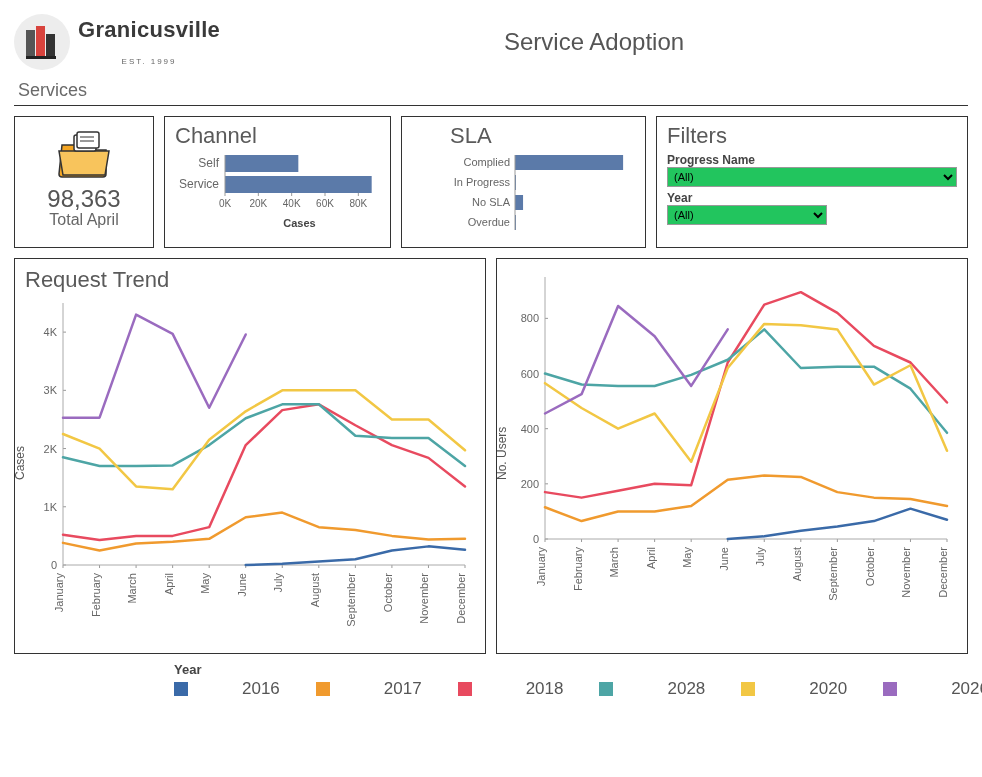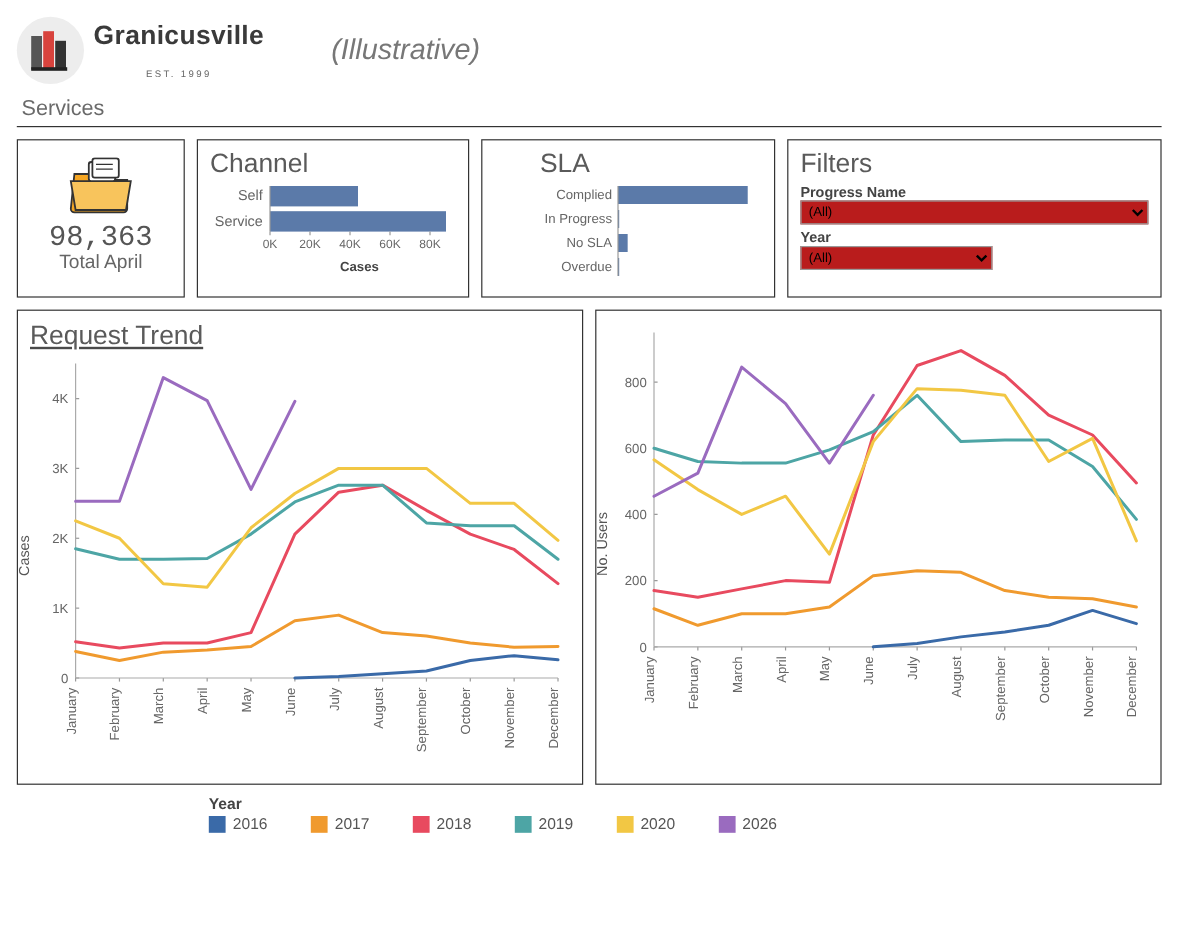--- a/index.html
+++ b/index.html
@@ -15,54 +15,54 @@
   .brand-name { font-weight:600; font-size:22px; color:#3a3a3a; letter-spacing:0.3px;}
   .brand-sub { font-size:8px; color:#666; letter-spacing:2px; margin-top:2px; text-align:center;}
   .title { flex:1; text-align:center; font-size:24px; color:#555; font-weight:400;}
   .illustrative { font-style:italic; font-size:24px; color:#777; min-width:180px; text-align:right;}
   .section-label { font-size:18px; color:#6a6a6a; margin: 6px 0 2px 4px;}
   hr { border:none; border-top:1px solid #333; margin:4px 0 10px 0;}
   .row { display:flex; gap:10px; }
   .panel { border:1.5px solid #333; padding:6px 10px 8px 10px; background:#fff;}
   .kpi { flex:0 0 140px; text-align:center;}
   .kpi-icon { height:60px; display:flex; align-items:center; justify-content:center; margin-top:2px;}
-  .kpi-num { font-size:24px; color:#555; font-weight:400; margin-top:0px;font-family:Liberation Mono, monospace;}
+  .kpi-num { font-size:24px; color:#555; font-weight:400; margin-top:0px;}
   .kpi-label { font-size:16px; color:#666; margin-top:-2px;}
   .panel-title { font-size:22px; color:#5a5a5a; font-weight:400; margin-bottom:2px;}
   .axis-title { font-size:11px; color:#444; text-align:center; font-weight:600;}
   .filters .filt-label { font-size:12px; font-weight:600; color:#444; margin-top:4px;}
-  .filters select { width:100%; font-size:11px; padding:2px; border:1px solid #999; background:#b91c1c;}
-  .trend-row { display:flex; gap:10px; margin-top:10px;text-decoration:underline;}
+  .filters select { width:100%; font-size:11px; padding:2px; border:1px solid #999; background:#22c55e;}
+  .trend-row { display:flex; gap:10px; margin-top:10px;}
   .trend-panel { flex:1; border:1.5px solid #333; padding:8px 10px 10px 10px;position:relative;}
   .trend-title { font-size:22px; color:#5a5a5a; font-weight:400;}
   svg { display:block; }
   .legend-row { margin-top:8px; padding-left:160px;}
   .legend-title { font-size:13px; font-weight:600; color:#444; margin-bottom:2px;}
   .legend-items { display:flex; gap:36px;}
-  .legend-item { display:flex; align-items:center; font-size:13px; color:#555;}
+  .legend-item { display:flex; align-items:center; font-size:17px; color:#555;gap:48px;}
   .swatch { width:14px; height:14px; margin-right:6px;}
   .ylabel { position:absolute; left:-2px; top:56%; transform:rotate(-90deg); transform-origin:left top; font-size:12px; color:#555;}
 </style>
 </head>
 <body>
 
 <div class="header">
   <div class="logo-circle">
     <svg width="40" height="40" viewBox="0 0 40 40">
       <rect x="4" y="8" width="9" height="28" fill="#555"></rect>
       <rect x="14" y="4" width="9" height="32" fill="#d8433d"></rect>
       <rect x="24" y="12" width="9" height="24" fill="#333"></rect>
       <rect x="4" y="34" width="30" height="3" fill="#222"></rect>
     </svg>
   </div>
   <div class="brand-text">
     <span class="brand-name">Granicusville</span>
     <span class="brand-sub">EST. 1999</span>
   </div>
-  <div class="illustrative">(Illustrative)</div>
+  <div class="title">Service Adoption</div>
 </div>
 
 <div class="section-label">Services</div>
 <hr>
 
 <div class="row">
   <div class="panel kpi">
     <div class="kpi-icon">
       <svg width="56" height="48" viewBox="0 0 56 48">
         <path d="M6 14 h16 l4 5 h24 v24 a3 3 0 0 1 -3 3 h-41 a3 3 0 0 1 -3 -3 z" fill="#f5a623" stroke="#333" stroke-width="1.5"></path>
@@ -232,21 +232,21 @@
       <div class="legend-item">
         <span class="swatch" style="background: rgb(240, 154, 46);"></span>
         <span>2017</span>
       </div>
       <div class="legend-item">
         <span class="swatch" style="background: rgb(232, 74, 95);"></span>
         <span>2018</span>
       </div>
       <div class="legend-item">
         <span class="swatch" style="background: rgb(77, 165, 165);"></span>
-        <span>2019</span>
+        <span>2028</span>
       </div>
       <div class="legend-item">
         <span class="swatch" style="background: rgb(242, 199, 68);"></span>
         <span>2020</span>
       </div>
       <div class="legend-item">
         <span class="swatch" style="background: rgb(154, 107, 191);"></span>
         <span>2026</span>
       </div>
     </div>

